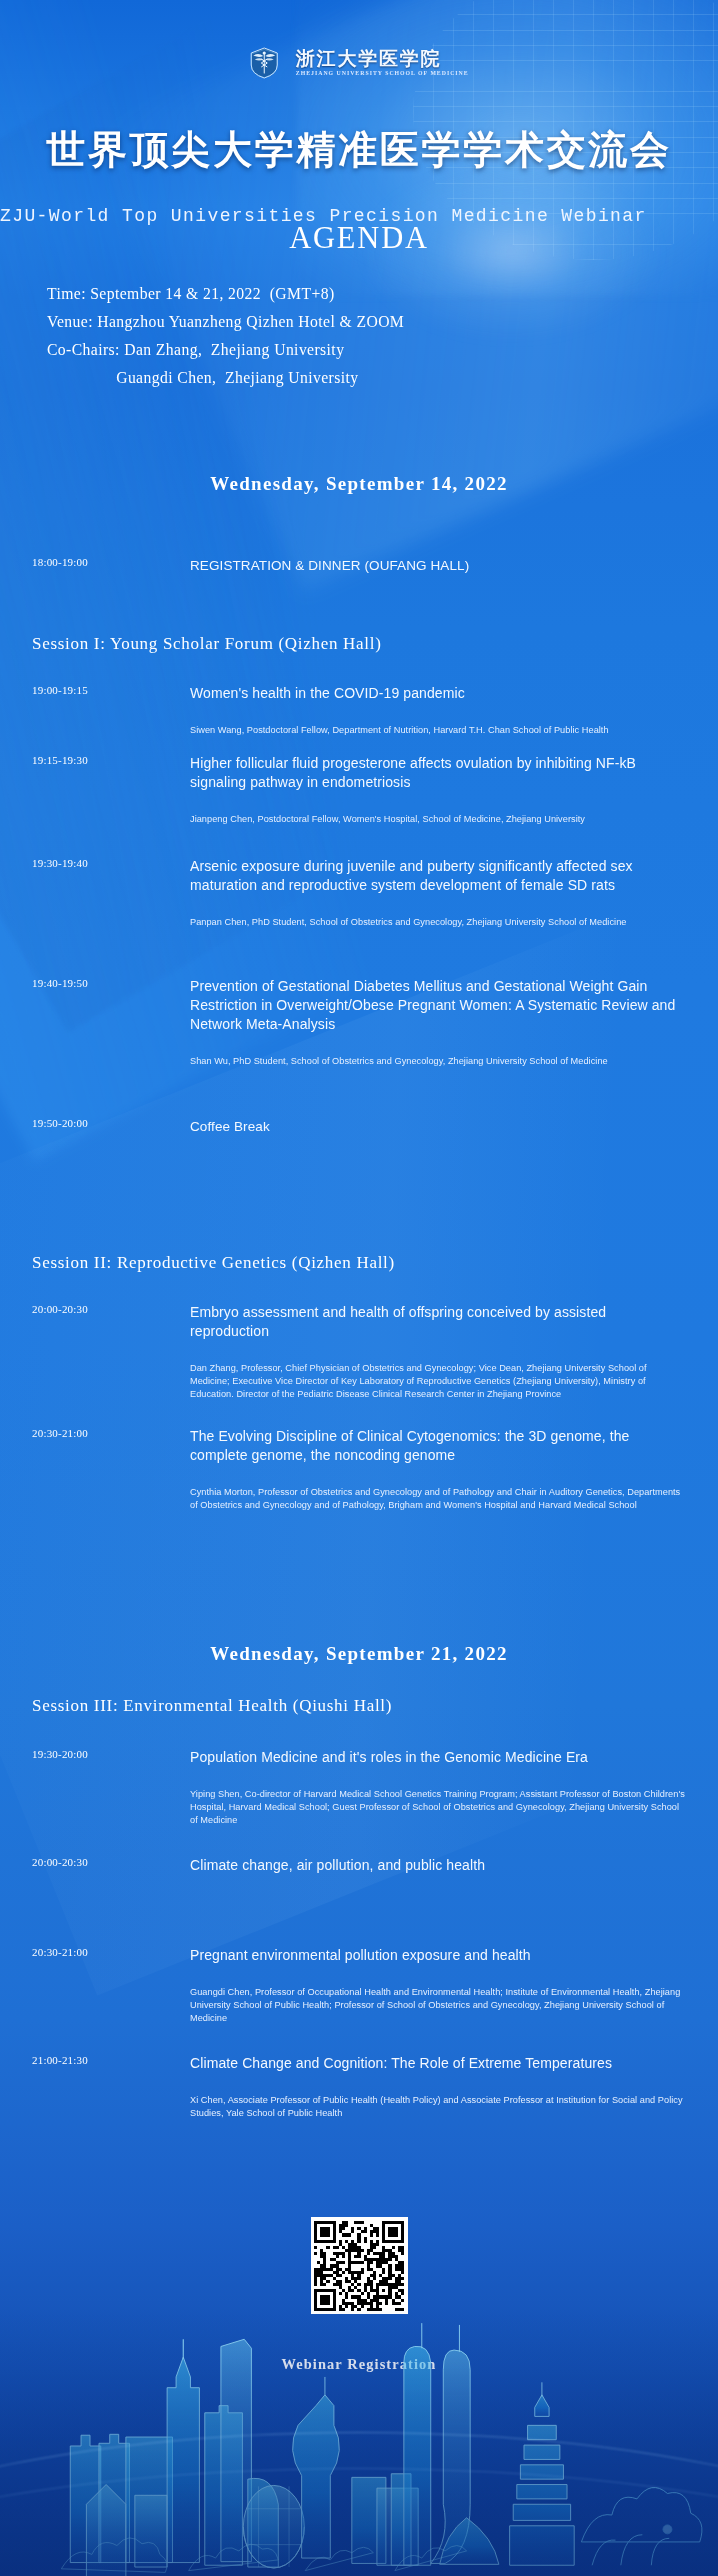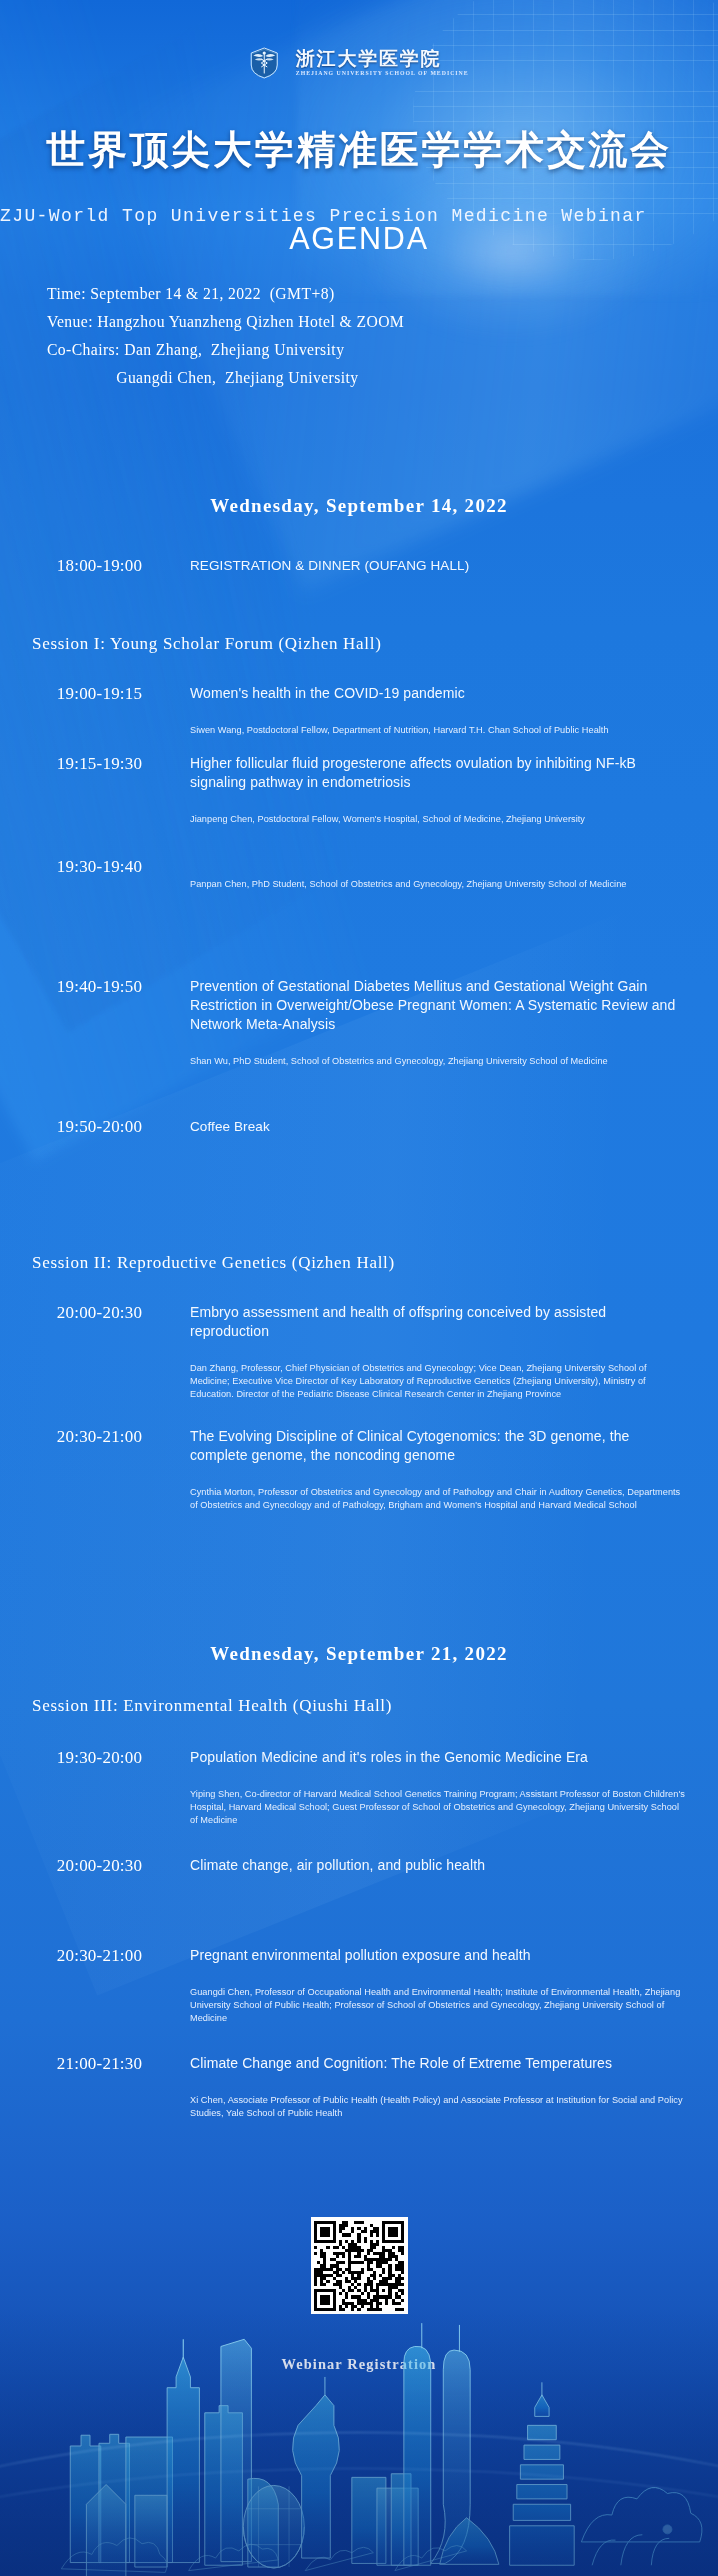--- a/index.html
+++ b/index.html
@@ -101,21 +101,21 @@
     font-size:39px; font-weight:700; color:#ffffff; letter-spacing:2.7px;
     text-shadow:0 1.8px 5.4px rgba(0,25,70,.55);
   }
   .title-en {
     position:absolute; left:0; right:0; top:174px; text-align:left;
     font-family:Liberation Mono, monospace;
     font-size:18px; font-weight:400; color:#eef5ff; letter-spacing:1.4px;margin-top:32px;
   }
   .agenda-word {
     position:absolute; left:0; right:0; top:221px; text-align:center;
-    font-family:Liberation Sans, sans-serif;
+    font-family:Liberation Serif, serif;
     font-size:30.5px; font-weight:400; color:#ffffff; letter-spacing:1.8px;
   }
 
   .meta { position:absolute; left:36px; top:280px; width:628px; }
   .meta div {
     font-family:"Liberation Serif", serif;
     font-size:15.7px; color:#ffffff; letter-spacing:0.4px; line-height:28px;
     white-space:pre;
     margin-left:11px;
   }
@@ -129,23 +129,22 @@
   .session-head {
     position:absolute; left:32px;
     font-family:"Liberation Serif", serif;
     font-size:17px; font-weight:400; color:#ffffff; letter-spacing:0.7px;
     white-space:nowrap;
   }
   .row { position:absolute; left:0; right:0; }
   .row .time {
     position:absolute; left:32px; top:0; width:135px;
     font-family:"Liberation Serif", serif;
-    font-size:17px; font-weight:400; color:#ffffff; letter-spacing:0.2px;
+    font-size:11px; font-weight:400; color:#ffffff; letter-spacing:0.2px;
     white-space:nowrap;
-    text-align:center;
   }
   .row .body { position:absolute; left:190px; right:32px; top:0; }
   .row .talk {
     font-family:"Liberation Sans", sans-serif;
     font-size:14px; font-weight:400; color:#f4f9ff; line-height:19px;
     letter-spacing:0.1px;
   }
   .row .talk.plain { font-size:13.5px; }
   .row .speaker {
     font-family:"Liberation Sans", sans-serif;
@@ -216,21 +215,21 @@
   <div class="agenda-word">AGENDA</div>
 
   <div class="meta">
     <div>Time: September 14 &amp; 21, 2022  (GMT+8)</div>
     <div>Venue: Hangzhou Yuanzheng Qizhen Hotel &amp; ZOOM</div>
     <div>Co-Chairs: Dan Zhang,  Zhejiang University</div>
     <div>                Guangdi Chen,  Zhejiang University</div>
   </div>
 
   <div id="agenda-root">
-      <div class="day-head" style="top:495px">Wednesday,  September 14,  2022</div>
+      <div class="day-head" style="top:473px">Wednesday,  September 14,  2022</div>
       <div class="row" style="top:556px">
       <div class="time">18:00-19:00</div>
       <div class="body">
         <div class="talk plain">REGISTRATION &amp; DINNER (OUFANG HALL)</div>
 
       </div>
     </div>
       <div class="session-head" style="top:634px">Session I: Young Scholar Forum  (Qizhen Hall)</div>
       <div class="row" style="top:684px">
       <div class="time">19:00-19:15</div>
@@ -242,20 +241,21 @@
       <div class="row" style="top:754px">
       <div class="time">19:15-19:30</div>
       <div class="body">
         <div class="talk">Higher follicular fluid progesterone affects ovulation by inhibiting NF-kB signaling pathway in endometriosis</div>
         <div class="speaker">Jianpeng Chen, Postdoctoral Fellow, Women's Hospital, School of Medicine, Zhejiang University</div>
       </div>
     </div>
       <div class="row" style="top:857px">
       <div class="time">19:30-19:40</div>
       <div class="body">
+        <div class="talk">Arsenic exposure during juvenile and puberty significantly affected sex maturation and reproductive system development of female SD rats</div>
         <div class="speaker">Panpan Chen, PhD Student, School of Obstetrics and Gynecology, Zhejiang University School of Medicine</div>
       </div>
     </div>
       <div class="row" style="top:977px">
       <div class="time">19:40-19:50</div>
       <div class="body">
         <div class="talk">Prevention of Gestational Diabetes Mellitus and Gestational Weight Gain Restriction in Overweight/Obese Pregnant Women: A Systematic Review and Network Meta-Analysis</div>
         <div class="speaker">Shan Wu, PhD Student, School of Obstetrics and Gynecology, Zhejiang University School of Medicine</div>
       </div>
     </div>

